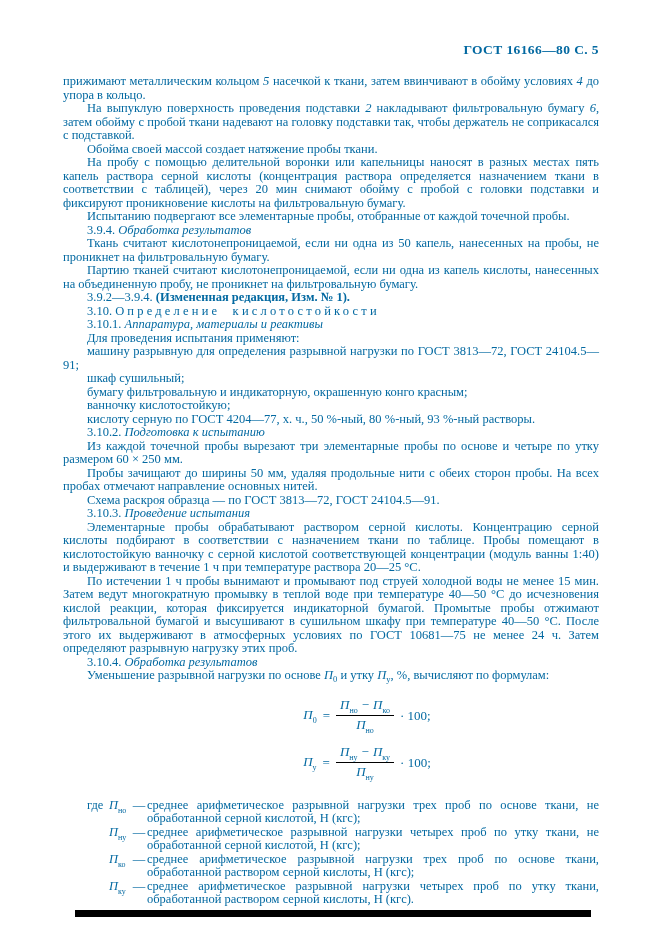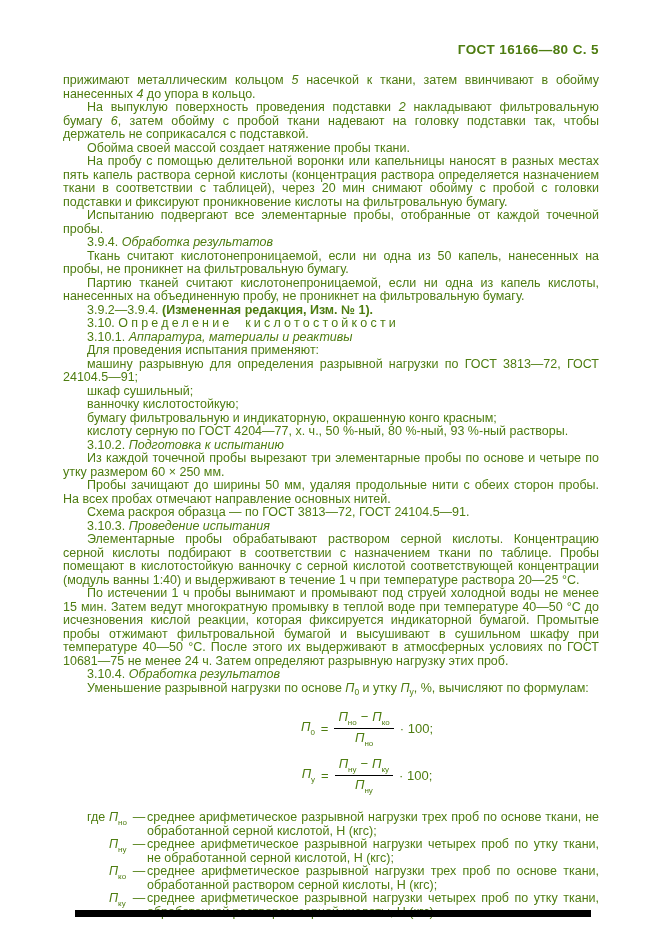--- a/index.html
+++ b/index.html
@@ -1,22 +1,22 @@
 <!DOCTYPE html>
 <html><head>
 <meta charset="utf-8">
 <style>
   html,body{margin:0;padding:0;background:#e8e8e8;}
   .page{
     position:relative;
     width:661px;height:936px;
     margin:0 auto;
     background:#ffffff;
-    font-family:Liberation Sans, sans-serif;
-    color:#4d7c0f;
+    font-family:Liberation Serif, serif;
+    color:#0369a1;
     overflow:hidden;
   }
   .content{position:absolute;left:63px;top:42px;width:536px;}
   .header{
     text-align:right;
     font-weight:bold;
     font-size:13.5px;
     letter-spacing:.4px;
     margin-bottom:17px;
     white-space:nowrap;
@@ -72,36 +72,36 @@
 <body>
 
 <div class="page">
   <div class="content">
 
     <div class="header">
       <span>ГОСТ 16166—80 С. 5</span>
     </div>
 
     <div id="blocks">
-        <p class="para"><span>прижимают металлическим кольцом </span><span class="run-i">5</span><span> насечкой к ткани, затем ввинчивают в обойму нанесенных </span><span class="run-i">4</span><span> до упора в кольцо.</span></p>
+        <p class="para"><span>прижимают металлическим кольцом </span><span class="run-i">5</span><span> насечкой к ткани, затем ввинчивают в обойму условиях </span><span class="run-i">4</span><span> до упора в кольцо.</span></p>
         <p class="para ind"><span>На выпуклую поверхность проведения подставки </span><span class="run-i">2</span><span> накладывают фильтровальную бумагу </span><span class="run-i">6</span><span>, затем обойму с пробой ткани надевают на головку подставки так, чтобы держатель не соприкасался с подставкой.</span></p>
         <p class="para ind"><span>Обойма своей массой создает натяжение пробы ткани.</span></p>
         <p class="para ind"><span>На пробу с помощью делительной воронки или капельницы наносят в разных местах пять капель раствора серной кислоты (концентрация раствора определяется назначением ткани в соответствии с таблицей), через 20 мин снимают обойму с пробой с головки подставки и фиксируют проникновение кислоты на фильтровальную бумагу.</span></p>
         <p class="para ind"><span>Испытанию подвергают все элементарные пробы, отобранные от каждой точечной пробы.</span></p>
         <p class="para ind"><span>3.9.4. </span><span class="run-i">Обработка результатов</span></p>
         <p class="para ind"><span>Ткань считают кислотонепроницаемой, если ни одна из 50 капель, нанесенных на пробы, не проникнет на фильтровальную бумагу.</span></p>
         <p class="para ind"><span>Партию тканей считают кислотонепроницаемой, если ни одна из капель кислоты, нанесенных на объединенную пробу, не проникнет на фильтровальную бумагу.</span></p>
         <p class="para ind"><span>3.9.2—3.9.4. </span><span class="run-b">(Измененная редакция, Изм. № 1).</span></p>
         <p class="para ind"><span>3.10. </span><span class="run-sp">Определение кислотостойкости</span></p>
         <p class="para ind"><span>3.10.1. </span><span class="run-i">Аппаратура, материалы и реактивы</span></p>
         <p class="para ind"><span>Для проведения испытания применяют:</span></p>
         <p class="para ind"><span>машину разрывную для определения разрывной нагрузки по ГОСТ 3813—72, ГОСТ 24104.5—91;</span></p>
         <p class="para ind"><span>шкаф сушильный;</span></p>
+        <p class="para ind"><span>бумагу фильтровальную и индикаторную, окрашенную конго красным;</span></p>
         <p class="para ind"><span>ванночку кислотостойкую;</span></p>
-        <p class="para ind"><span>бумагу фильтровальную и индикаторную, окрашенную конго красным;</span></p>
         <p class="para ind"><span>кислоту серную по ГОСТ 4204—77, х. ч., 50 %-ный, 80 %-ный, 93 %-ный растворы.</span></p>
         <p class="para ind"><span>3.10.2. </span><span class="run-i">Подготовка к испытанию</span></p>
         <p class="para ind"><span>Из каждой точечной пробы вырезают три элементарные пробы по основе и четыре по утку размером 60 × 250 мм.</span></p>
         <p class="para ind"><span>Пробы зачищают до ширины 50 мм, удаляя продольные нити с обеих сторон пробы. На всех пробах отмечают направление основных нитей.</span></p>
         <p class="para ind"><span>Схема раскроя образца — по ГОСТ 3813—72, ГОСТ 24104.5—91.</span></p>
         <p class="para ind"><span>3.10.3. </span><span class="run-i">Проведение испытания</span></p>
         <p class="para ind"><span>Элементарные пробы обрабатывают раствором серной кислоты. Концентрацию серной кислоты подбирают в соответствии с назначением ткани по таблице. Пробы помещают в кислотостойкую ванночку с серной кислотой соответствующей концентрации (модуль ванны 1:40) и выдерживают в течение 1 ч при температуре раствора 20—25 °С.</span></p>
         <p class="para ind"><span>По истечении 1 ч пробы вынимают и промывают под струей холодной воды не менее 15 мин. Затем ведут многократную промывку в теплой воде при температуре 40—50 °С до исчезновения кислой реакции, которая фиксируется индикаторной бумагой. Промытые пробы отжимают фильтровальной бумагой и высушивают в сушильном шкафу при температуре 40—50 °С. После этого их выдерживают в атмосферных условиях по ГОСТ 10681—75 не менее 24 ч. Затем определяют разрывную нагрузку этих проб.</span></p>
         <p class="para ind"><span>3.10.4. </span><span class="run-i">Обработка результатов</span></p>
         <p class="para ind"><span>Уменьшение разрывной нагрузки по основе </span><span class="run-v">П</span><span class="run-sub">0</span><span> и утку </span><span class="run-v">П</span><span class="run-sub">у</span><span>, %, вычисляют по формулам:</span></p>

